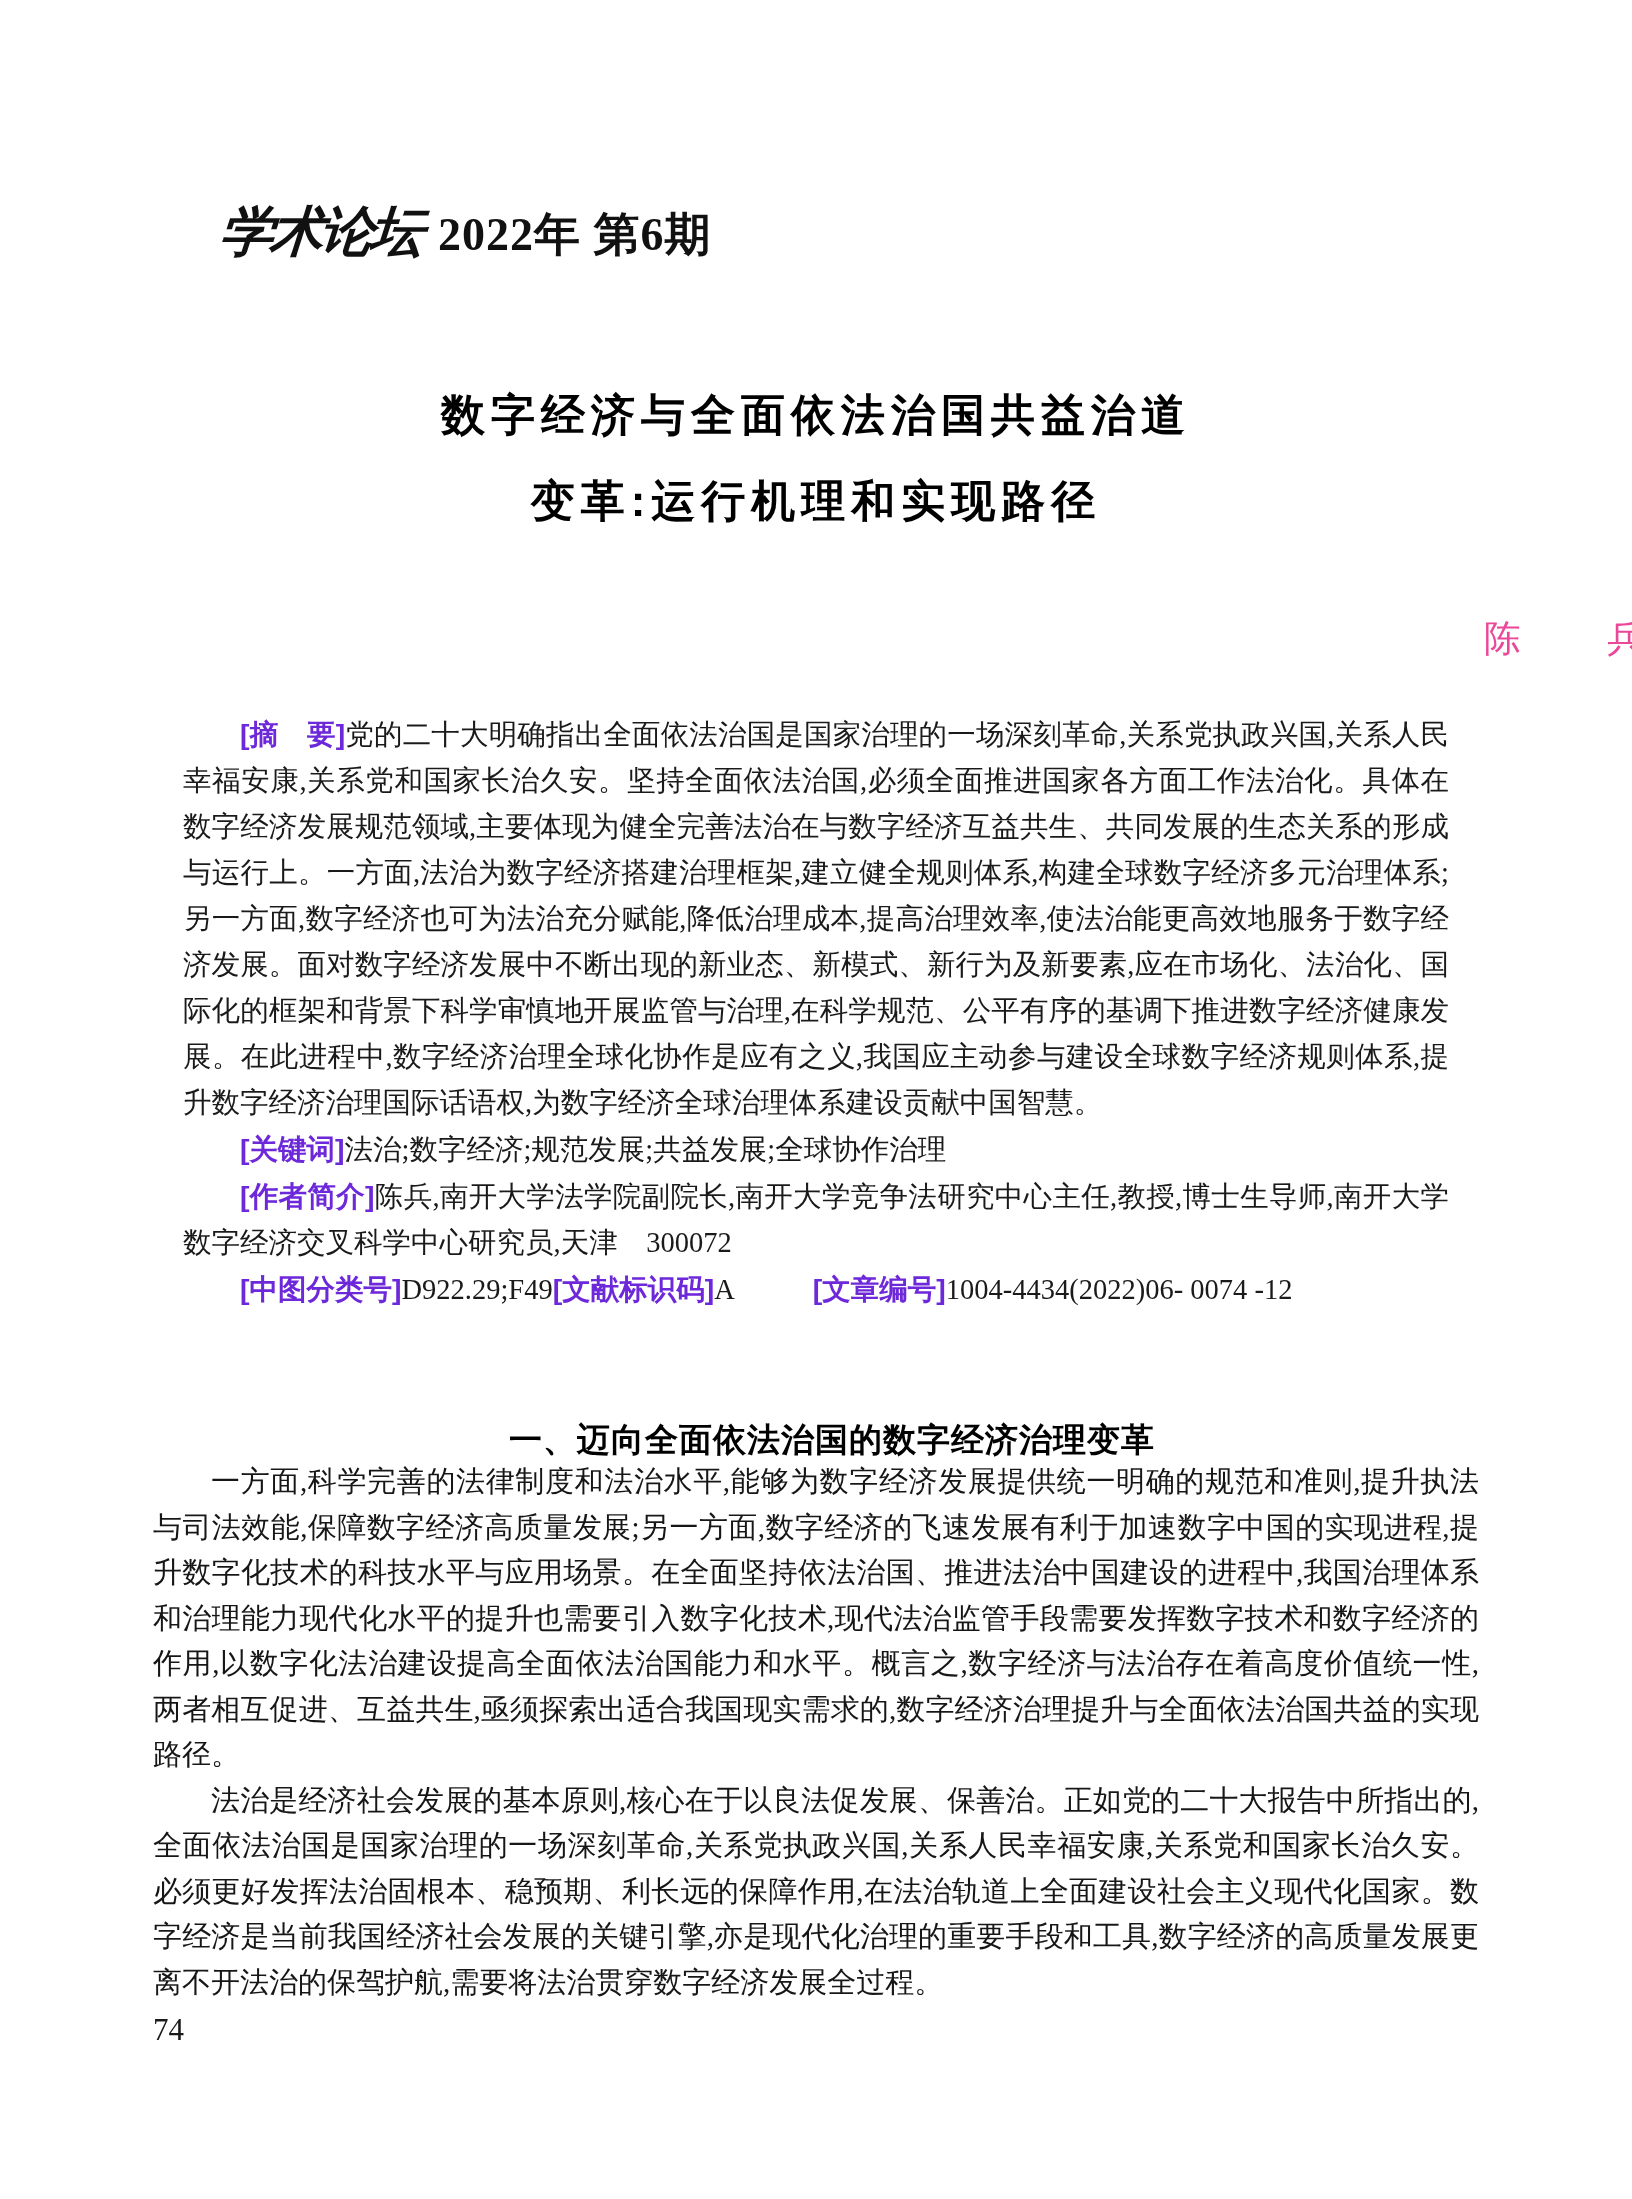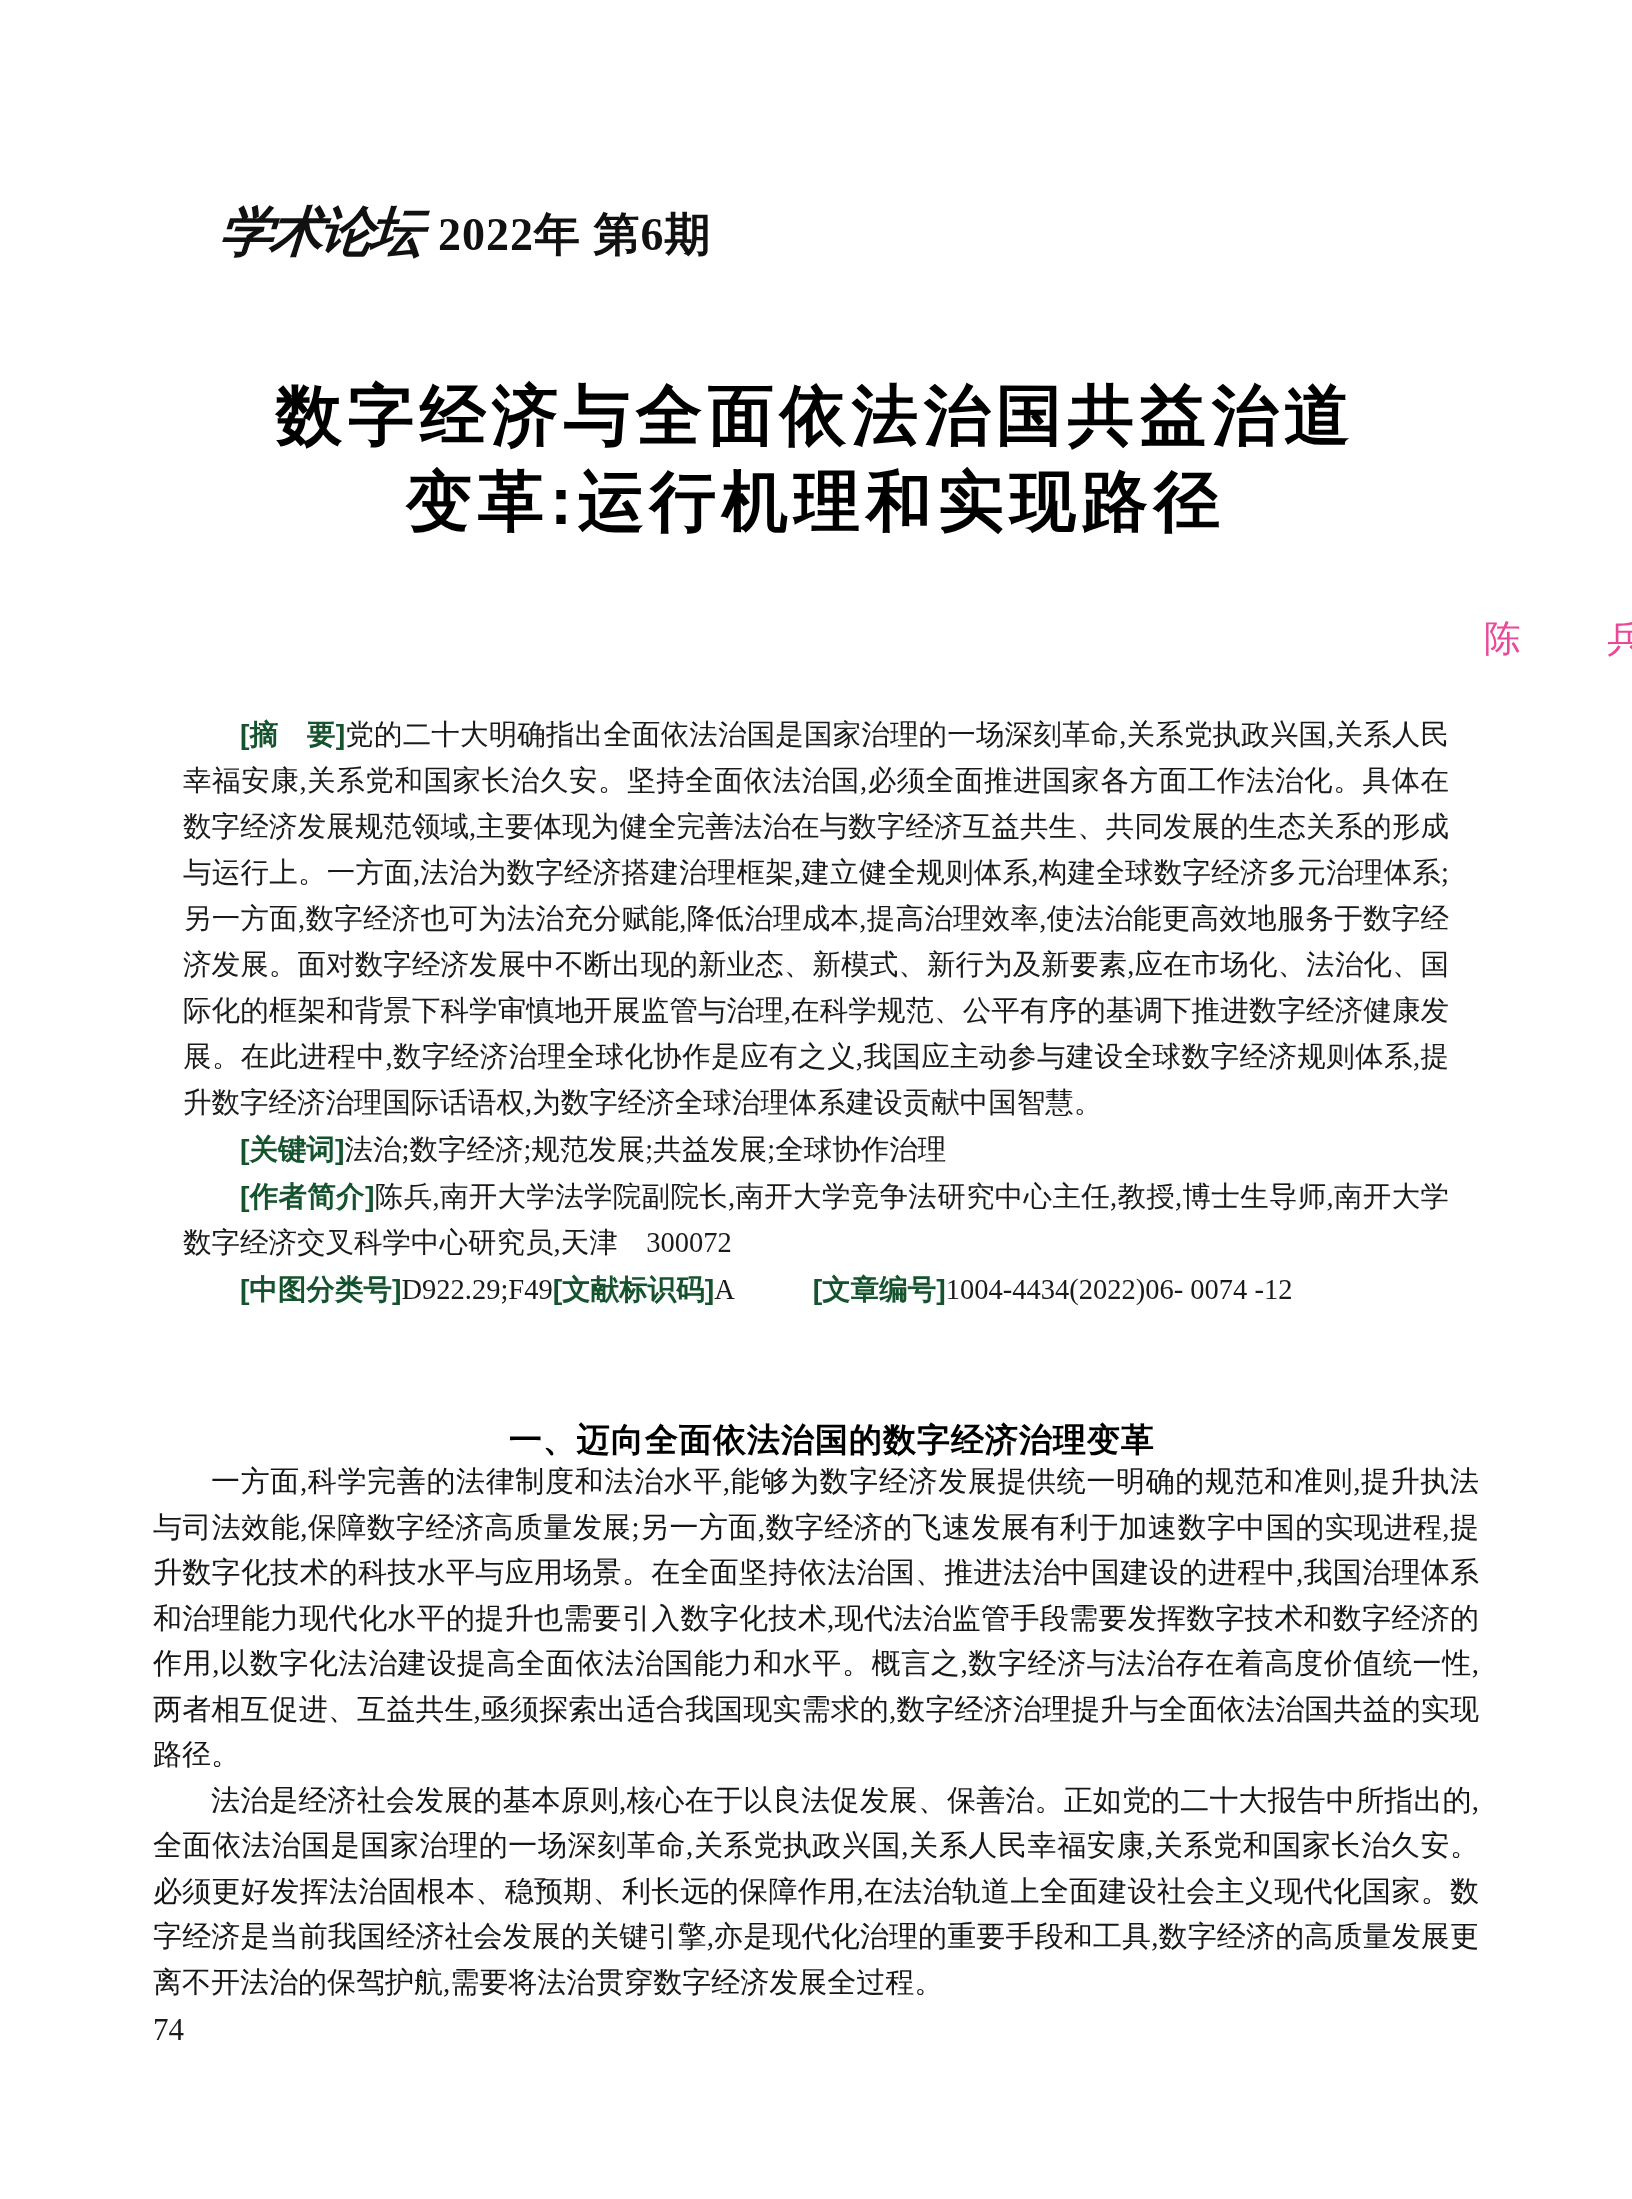--- a/index.html
+++ b/index.html
@@ -43,21 +43,21 @@
   
   .title {
     position: absolute;
     top: 372px;
     left: 0;
     width: 100%;
     margin: 0;
     text-align: center;
     font-family: "Liberation Sans", sans-serif;
     font-weight: bold;
-    font-size: 66px;
+    font-size: 44px;
     line-height: 86px;
     letter-spacing: 6px;
     color: #000;
   }
   .author {
     position: absolute;
     top: 614px;
     left: 16px;
     width: 100%;
     text-align: right;
@@ -80,21 +80,21 @@
   }
   .front-matter p {
     margin: 0;
     text-align: justify;
     text-indent: 2em;
   }
   .lbl {
     font-family: "Liberation Sans", sans-serif;
     font-weight: bold;
     font-style: normal;
-    color: #14532d;
+    color: #6d28d9;
   }
   .classification { white-space: nowrap; }
   .classification .grp1 { }
   .classification .grp2 { margin-right: 78px; }
 
   
   .section-heading {
     position: absolute;
     top: 1402px;
     left: 0;

